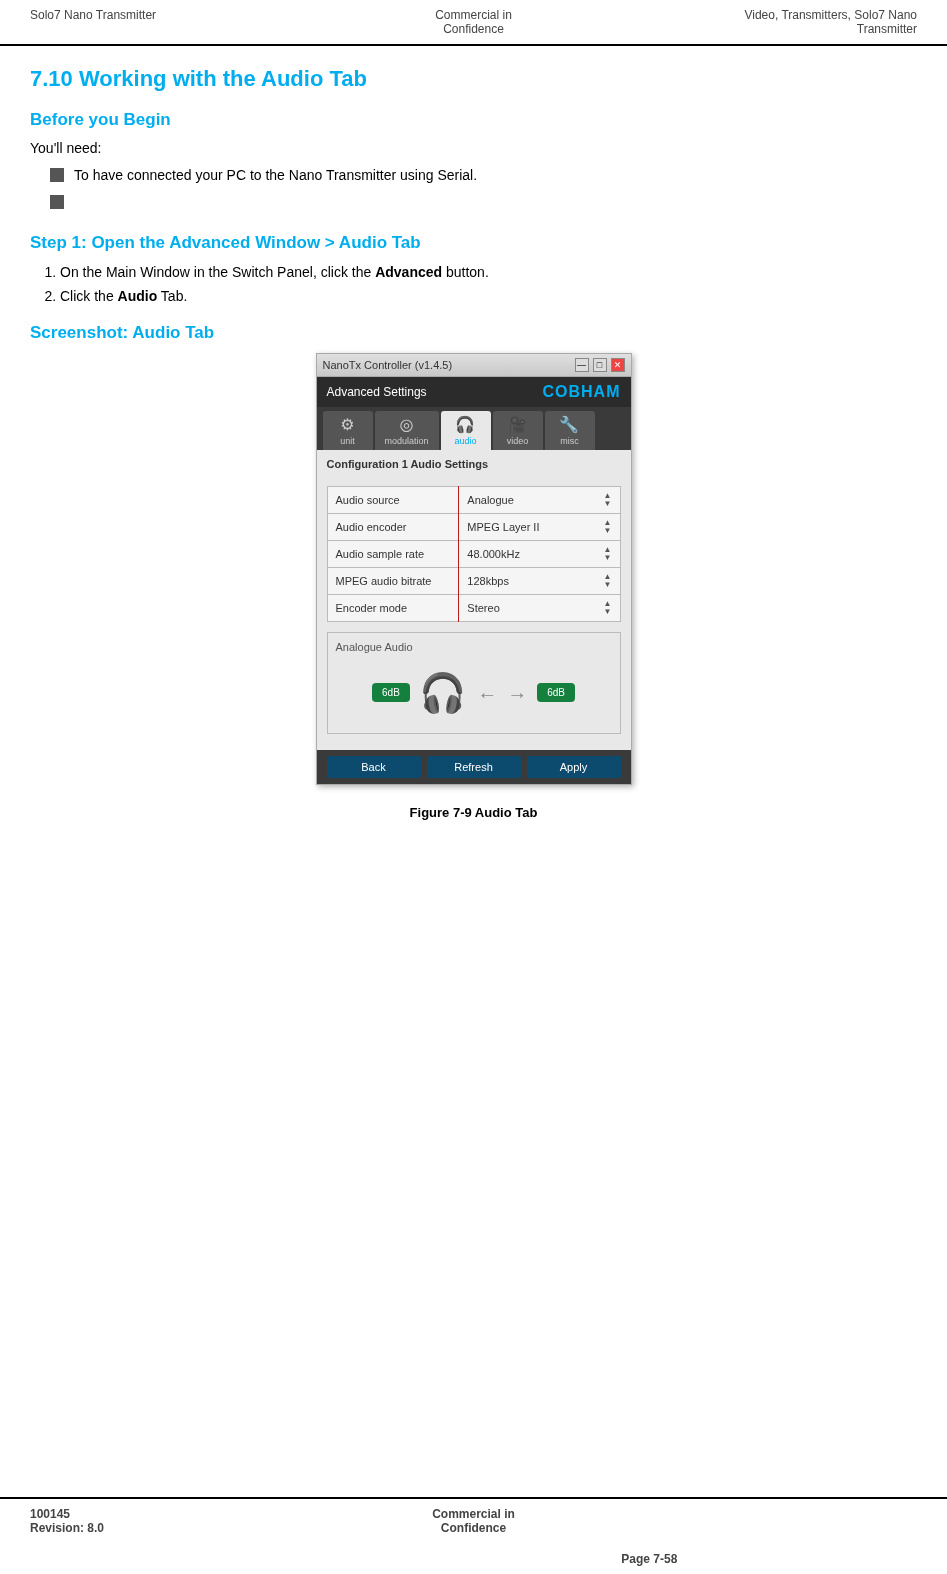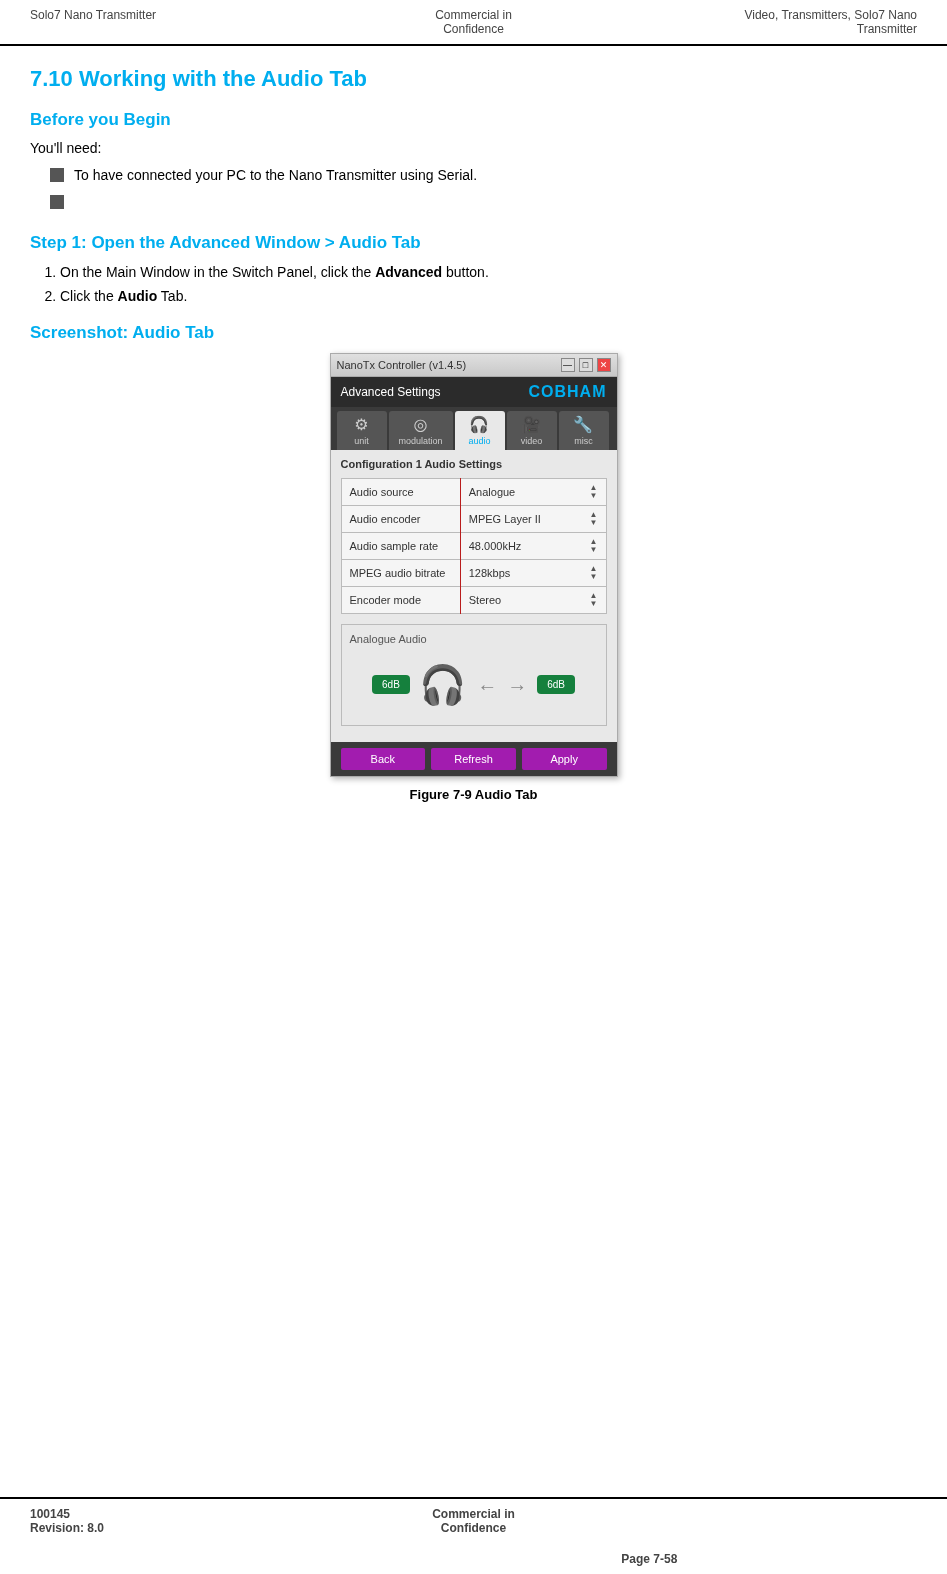--- a/index.html
+++ b/index.html
@@ -113,21 +113,21 @@
     
     .screenshot-container {
       display: flex;
       flex-direction: column;
       align-items: center;
       margin: 10px 0 16px 0;
     }
 
     
     .nanotx-window {
-      width: 288px;
+      width: 316px;
       border: 1px solid #aaa;
       background: #f0f0f0;
       font-size: 11px;
       box-shadow: 2px 2px 6px rgba(0,0,0,0.3);
     }
 
     .nanotx-titlebar {
       background: linear-gradient(to bottom, #e0e0e0, #c8c8c8);
       padding: 4px 6px;
       display: flex;
@@ -219,21 +219,21 @@
     
     .nanotx-content {
       background: #e8e8e8;
       padding: 8px 10px;
     }
 
     .config-title {
       font-size: 11px;
       font-weight: bold;
       color: #333;
-      margin-bottom: 8px;
+      margin-bottom: 16px;
     }
 
     
     .settings-table {
       width: 100%;
       border-collapse: collapse;
       margin-bottom: 10px;
     }
     .settings-table tr {
       border: 1px solid #bbb;
@@ -296,34 +296,34 @@
 
     
     .nanotx-footer {
       background: #3a3a3a;
       padding: 6px 10px;
       display: flex;
       gap: 6px;
     }
     .nanotx-footer-btn {
       flex: 1;
-      background: #a21caf;
+      background: #0c4a6e;
       color: #fff;
       border: none;
       padding: 5px 0;
       font-size: 11px;
       cursor: pointer;
       border-radius: 2px;
     }
 
     
     .figure-caption {
       font-size: 13px;
       font-weight: bold;
-      margin-top: 10px;
+      margin-top: 20px;
       text-align: center;
     }
   </style>
 </head>
 <body>
 
 <div class="page-header">
   <div class="col">
     <span>Solo7 Nano Transmitter</span>
   </div>

